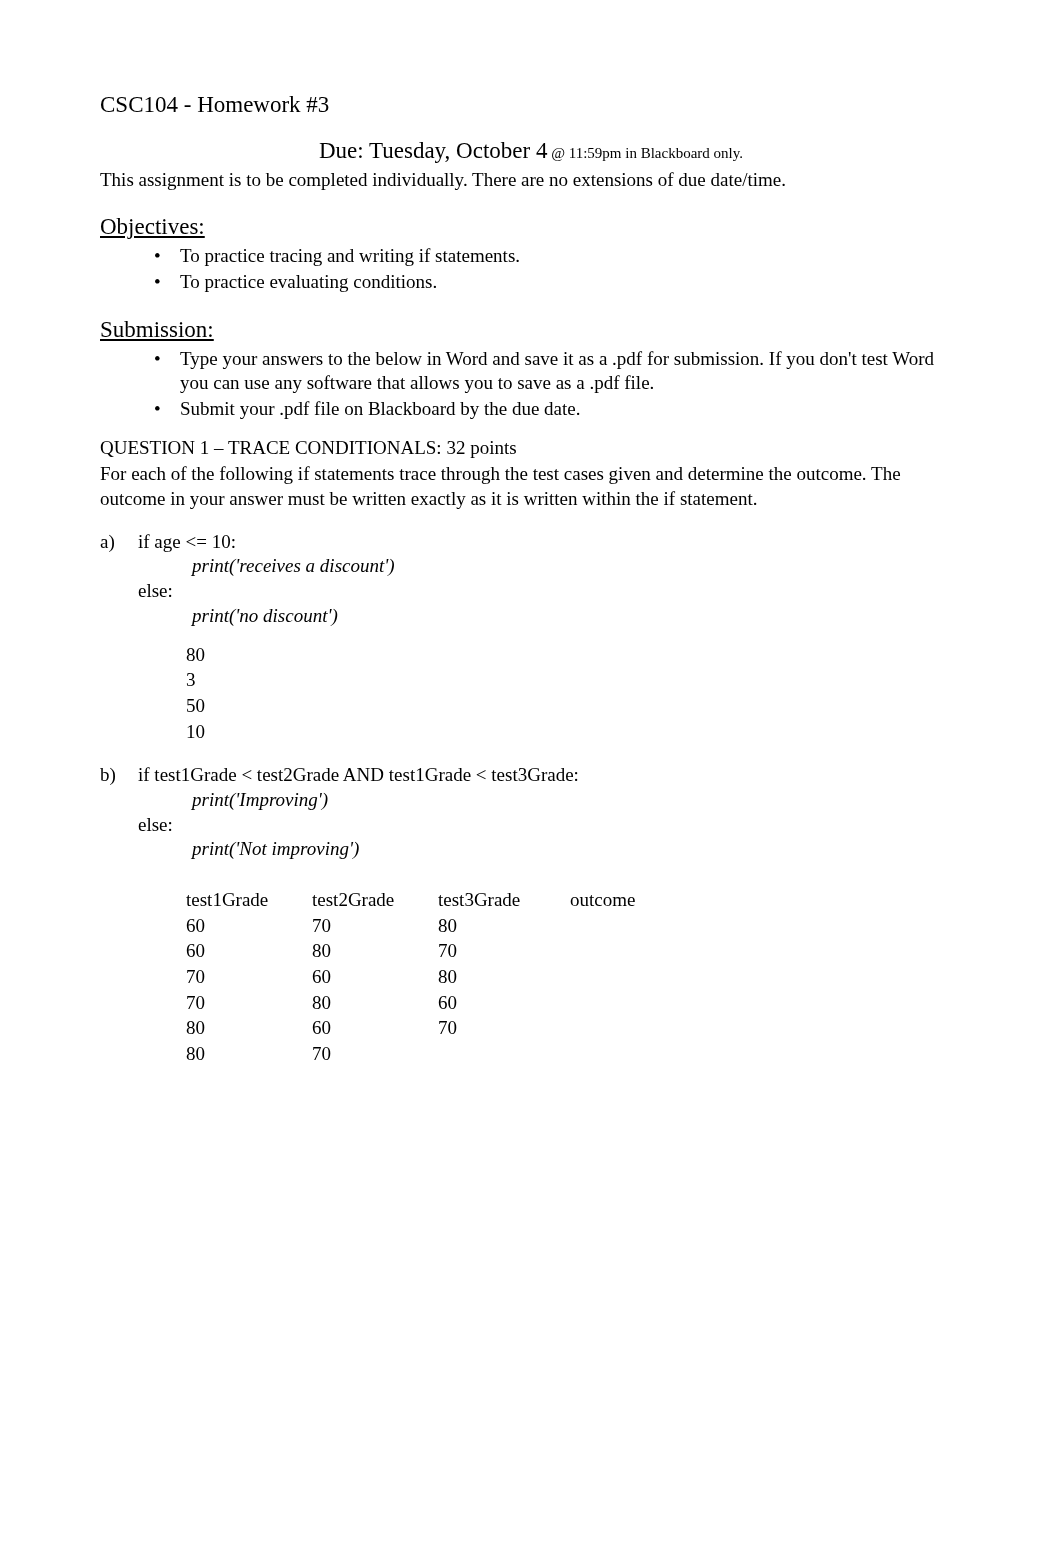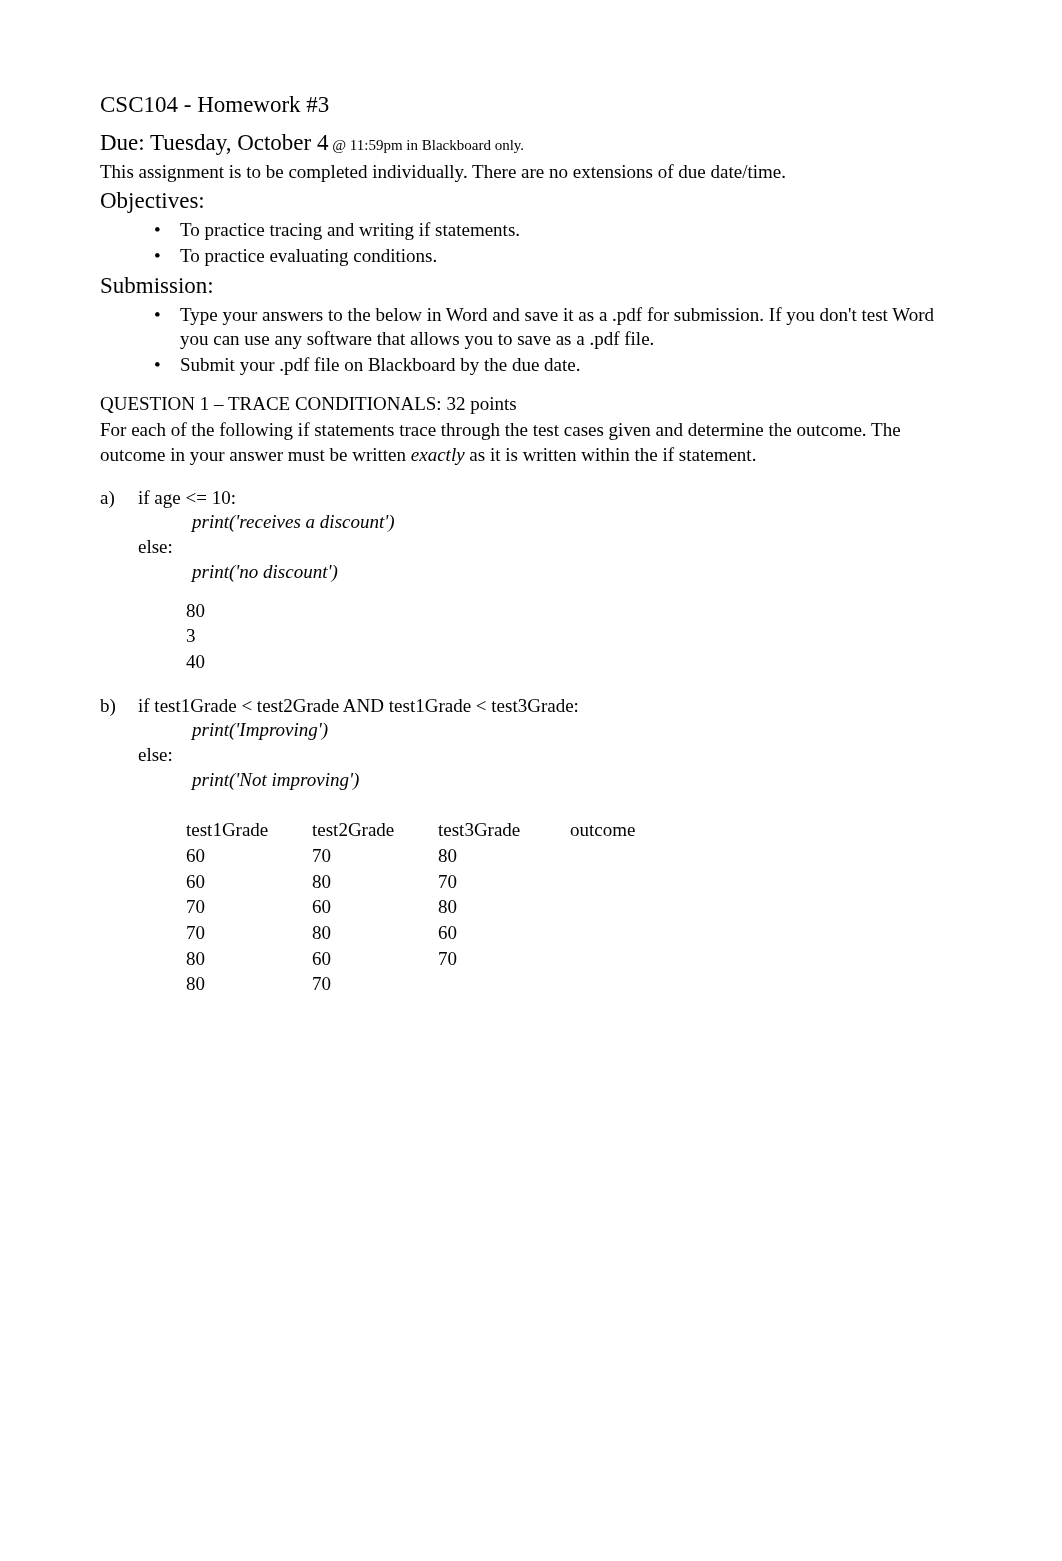--- a/index.html
+++ b/index.html
@@ -11,33 +11,35 @@
     padding: 90px 100px 50px 100px;
     width: 1062px;
     box-sizing: border-box;
     line-height: 1.3;
   }
   .title {
     font-size: 23px;
   }
   .due-line {
     font-size: 23px;
-    margin-top: 8px;
+    margin-top: 16px;
+    text-align: center;
   }
   .small-at {
     font-size: 15px;
     vertical-align: baseline;
   }
   .note {
     font-size: 19px;
     margin-top: 2px;
   }
   .section-head {
     font-size: 23px;
-    margin-top: 2px;
+    margin-top: 20px;
+    text-decoration: underline;
   }
   ul.bullets {
     margin: 2px 0 0 0;
     padding: 0 0 0 54px;
     list-style: none;
   }
   ul.bullets li {
     position: relative;
     padding-left: 26px;
     margin: 1px 0;
@@ -48,21 +50,20 @@
     left: 0;
     top: 0;
   }
   .q-head {
     margin-top: 14px;
   }
   .q-body {
     margin-top: 2px;
   }
   .italic {
-    font-style: italic;
   }
   .part {
     margin-top: 18px;
     padding-left: 38px;
     position: relative;
   }
   .part .letter {
     position: absolute;
     left: 0;
     top: 0;
@@ -138,21 +139,25 @@
     <tbody>
     <tr>
           <td>80</td>
           <td></td>
         </tr>
     <tr>
           <td>3</td>
           <td></td>
         </tr>
     <tr>
-          <td>40</td>
+          <td>50</td>
+          <td></td>
+        </tr>
+    <tr>
+          <td>10</td>
           <td></td>
         </tr>
   </tbody>
     </table>
 </div>
 
 <div class="part">
   <span class="letter">b)</span>
   <div class="code-line">if test1Grade &lt; test2Grade AND test1Grade &lt; test3Grade:</div>
   <div class="code-line indent1">print('Improving')</div>

